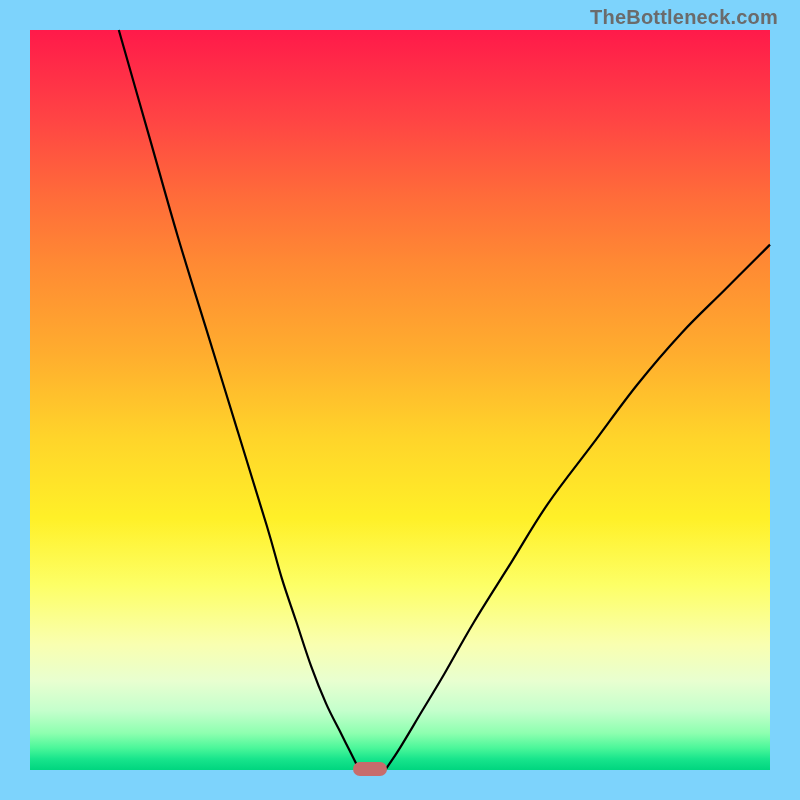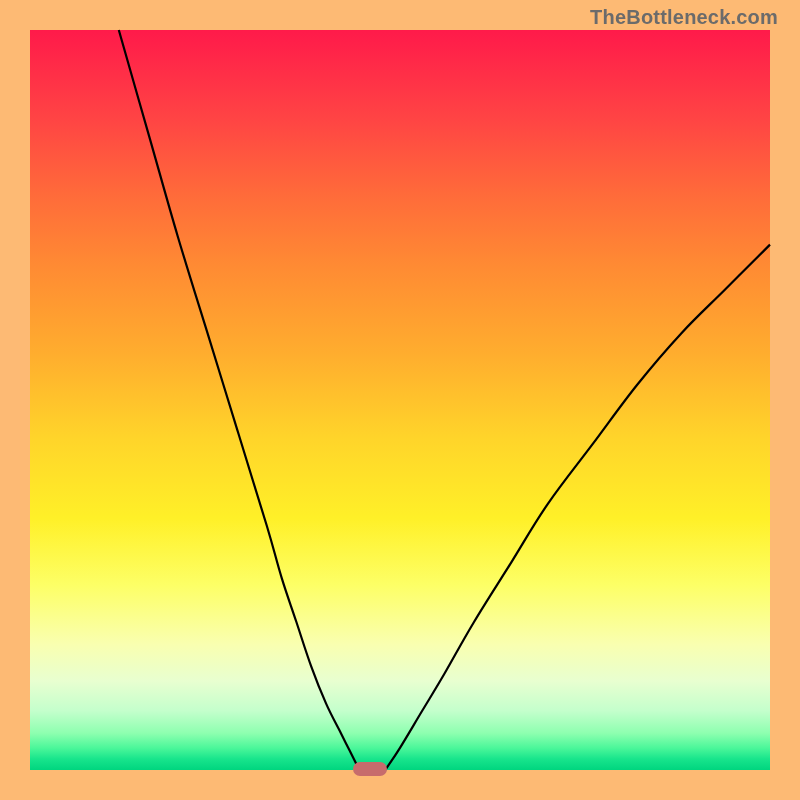--- a/index.html
+++ b/index.html
@@ -8,21 +8,21 @@
     width: 800px;
     height: 800px;
     background: #000;
     overflow: hidden;
     font-family: Arial, Helvetica, sans-serif;
   }
   .wrap {
     position: relative;
     width: 800px;
     height: 800px;
-    background: #fdba74;
+    background: #7dd3fc;
   }
   .gradient-area {
     position: absolute;
     background: linear-gradient(to bottom,
       #ff1a4a 0%,
       #ff4444 12%,
       #ff6a3a 22%,
       #ff8b33 32%,
       #ffae2e 44%,
       #ffd42a 55%,

